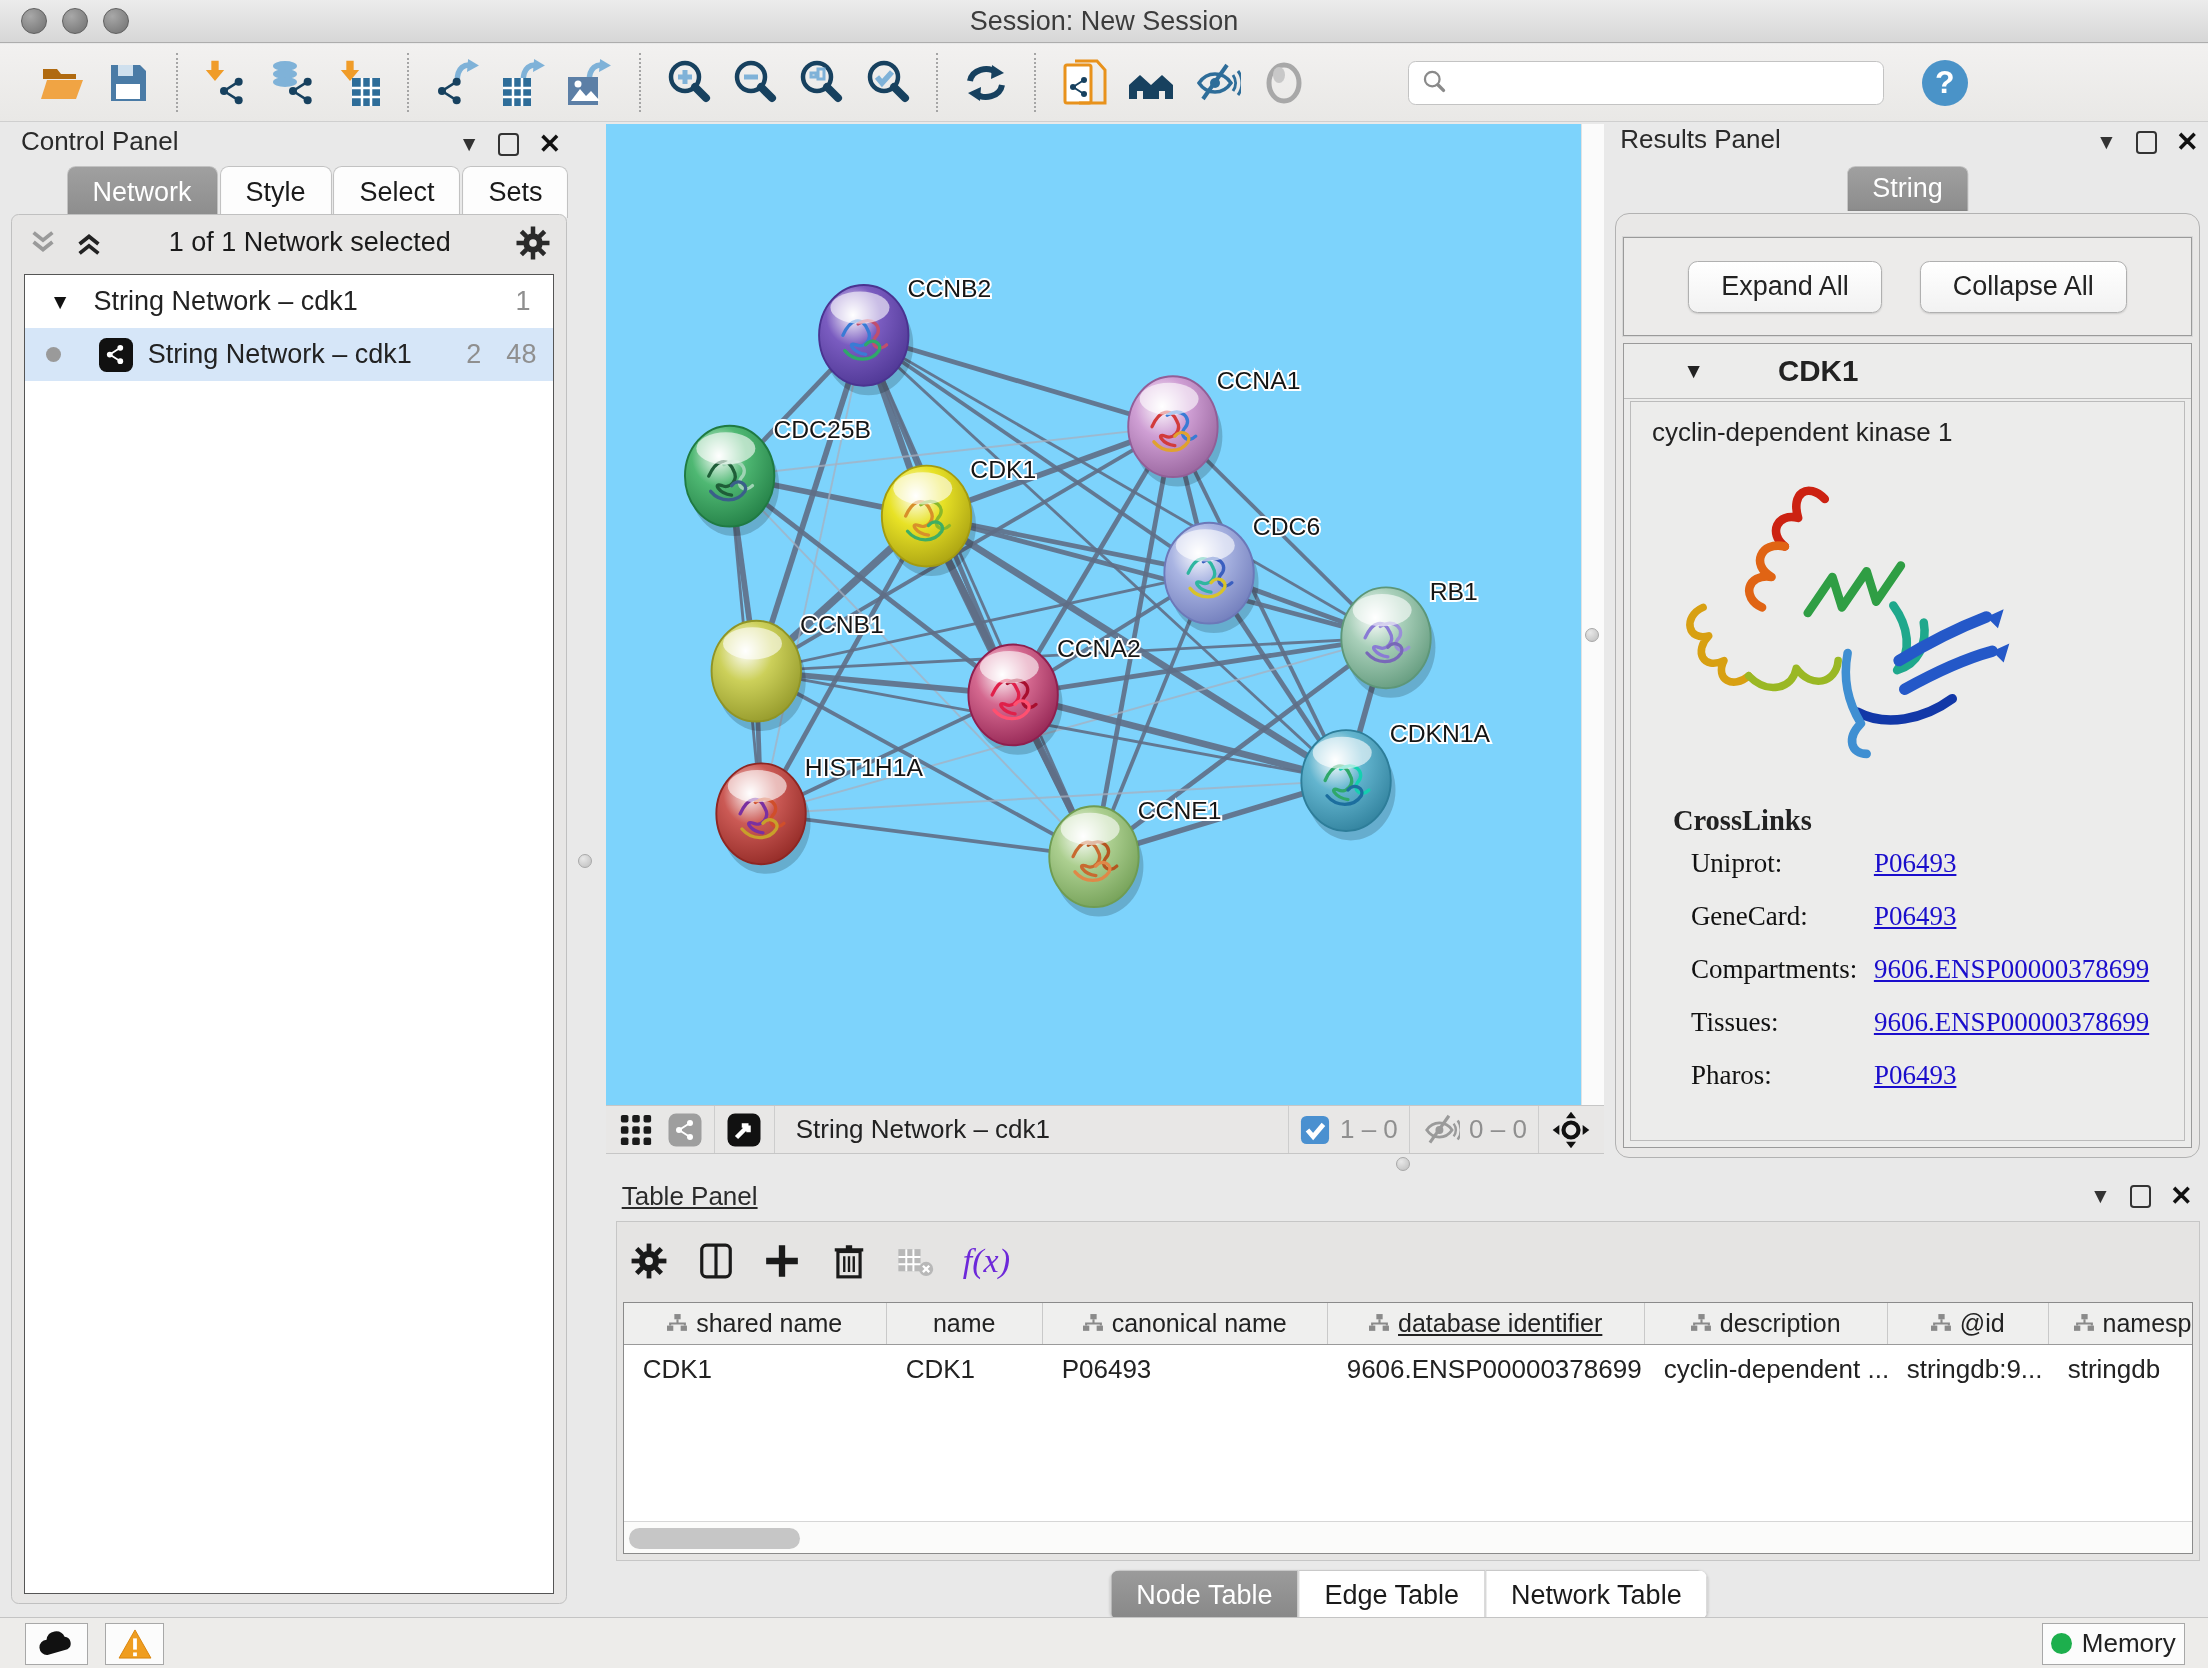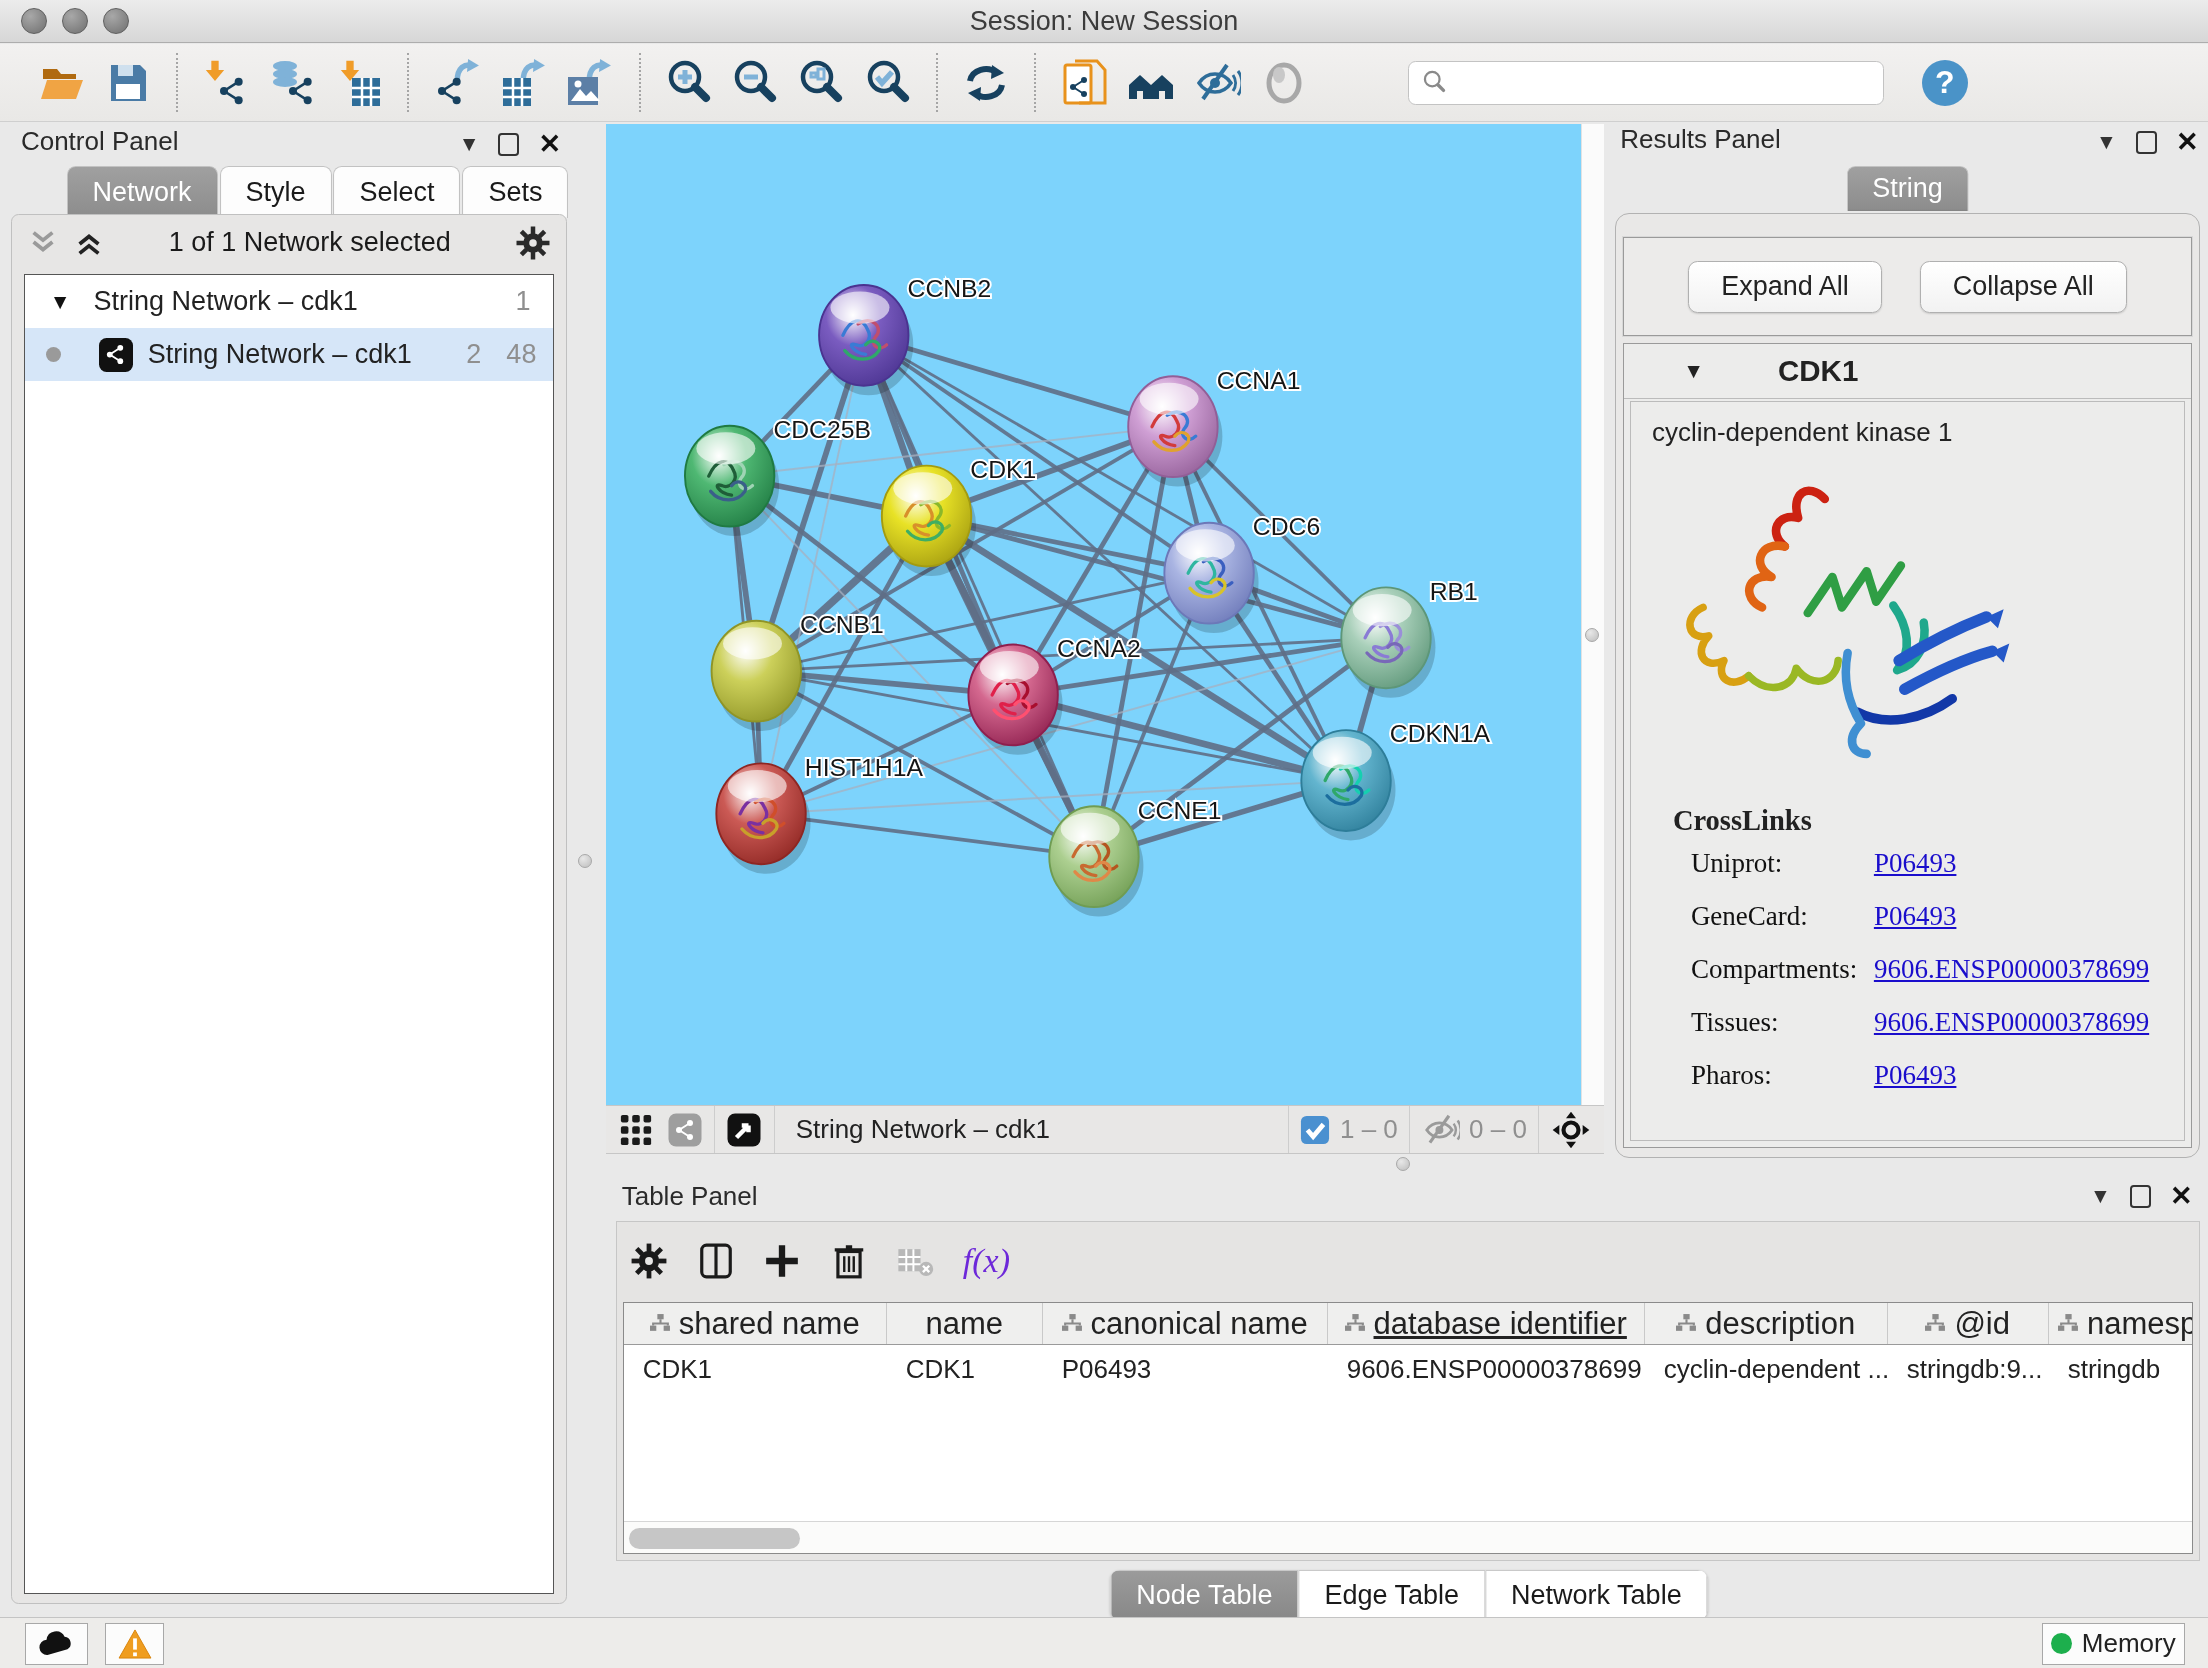--- a/index.html
+++ b/index.html
@@ -96,31 +96,31 @@
   #protein-img { margin:9.5px 0 0 34px; }
   #crosslinks { font-family:"Liberation Serif",serif; margin:11.4px 0 0 42px; }
   #crosslinks-title { font-size:28.5px; font-weight:bold; }
   .cl-row { display:flex; height:53px; align-items:center; font-size:27px; }
   .cl-label { width:183px; margin-left:18px; color:#111; }
   .cl-link { color:#1a0dcc; text-decoration:underline; }
 
   
   #table-panel { position:absolute; left:616px; top:1175px; width:1586px; height:440px; }
   #tp-header { height:42px; display:flex; align-items:center; }
-  #tp-header .ph-title { margin-left:5.7px; }
+  #tp-header .ph-title { margin-left:5.7px;text-decoration:underline; }
   #tp-container { position:absolute; left:0; right:1.9px; top:46px; height:340px;
     background:#e5e4e3; border:1px solid #c6c6c6; }
   #tp-toolbar { height:78px; display:flex; align-items:center; padding-left:13.3px; gap:28.5px; }
   #tp-toolbar svg { display:block; }
   #fx-label { font-family:"Liberation Serif",serif; font-style:italic; font-size:34px; color:#6d28d9; }
   #tp-table { position:absolute; left:5.7px; right:5.7px; top:80px; bottom:5.7px;
     background:#fff; border:1.9px solid #8a8a8a; overflow:hidden; }
   #tp-thead { height:42px; background:#efefee; border-bottom:1.9px solid #9a9a9a; display:flex; }
   .th { display:flex; align-items:center; justify-content:center; gap:8px;
-    font-size:31px; color:#222; border-right:1px solid #c9c9c9; flex:none; overflow:hidden; white-space:nowrap; }
+    font-size:25px; color:#222; border-right:1px solid #c9c9c9; flex:none; overflow:hidden; white-space:nowrap; }
   #tp-row { height:48px; display:flex; }
   .td { font-size:26px; padding-left:19px; display:flex; align-items:center; flex:none; overflow:hidden; white-space:nowrap; }
   #tp-hscroll { position:absolute; left:0; right:0; bottom:0; height:32px; background:#fbfbfa; border-top:1px solid #d6d6d6; }
   #tp-thumb { position:absolute; left:5.7px; top:5.7px; width:171px; height:21px; border-radius:10.5px; background:#c6c6c6; }
   #bottom-tabs { position:absolute; left:50%; transform:translateX(-50%); top:395px; display:flex;
     border-radius:9.5px; overflow:hidden; box-shadow:0 1px 2.9px rgba(0,0,0,.2); }
   .btab { font-size:27px; padding:8.6px 25px; background:#fff; border:1px solid #c9c9c9; color:#1a1a1a; }
   .btab.active { background:linear-gradient(#9b9b9b,#888888); color:#fff; }
 
   

